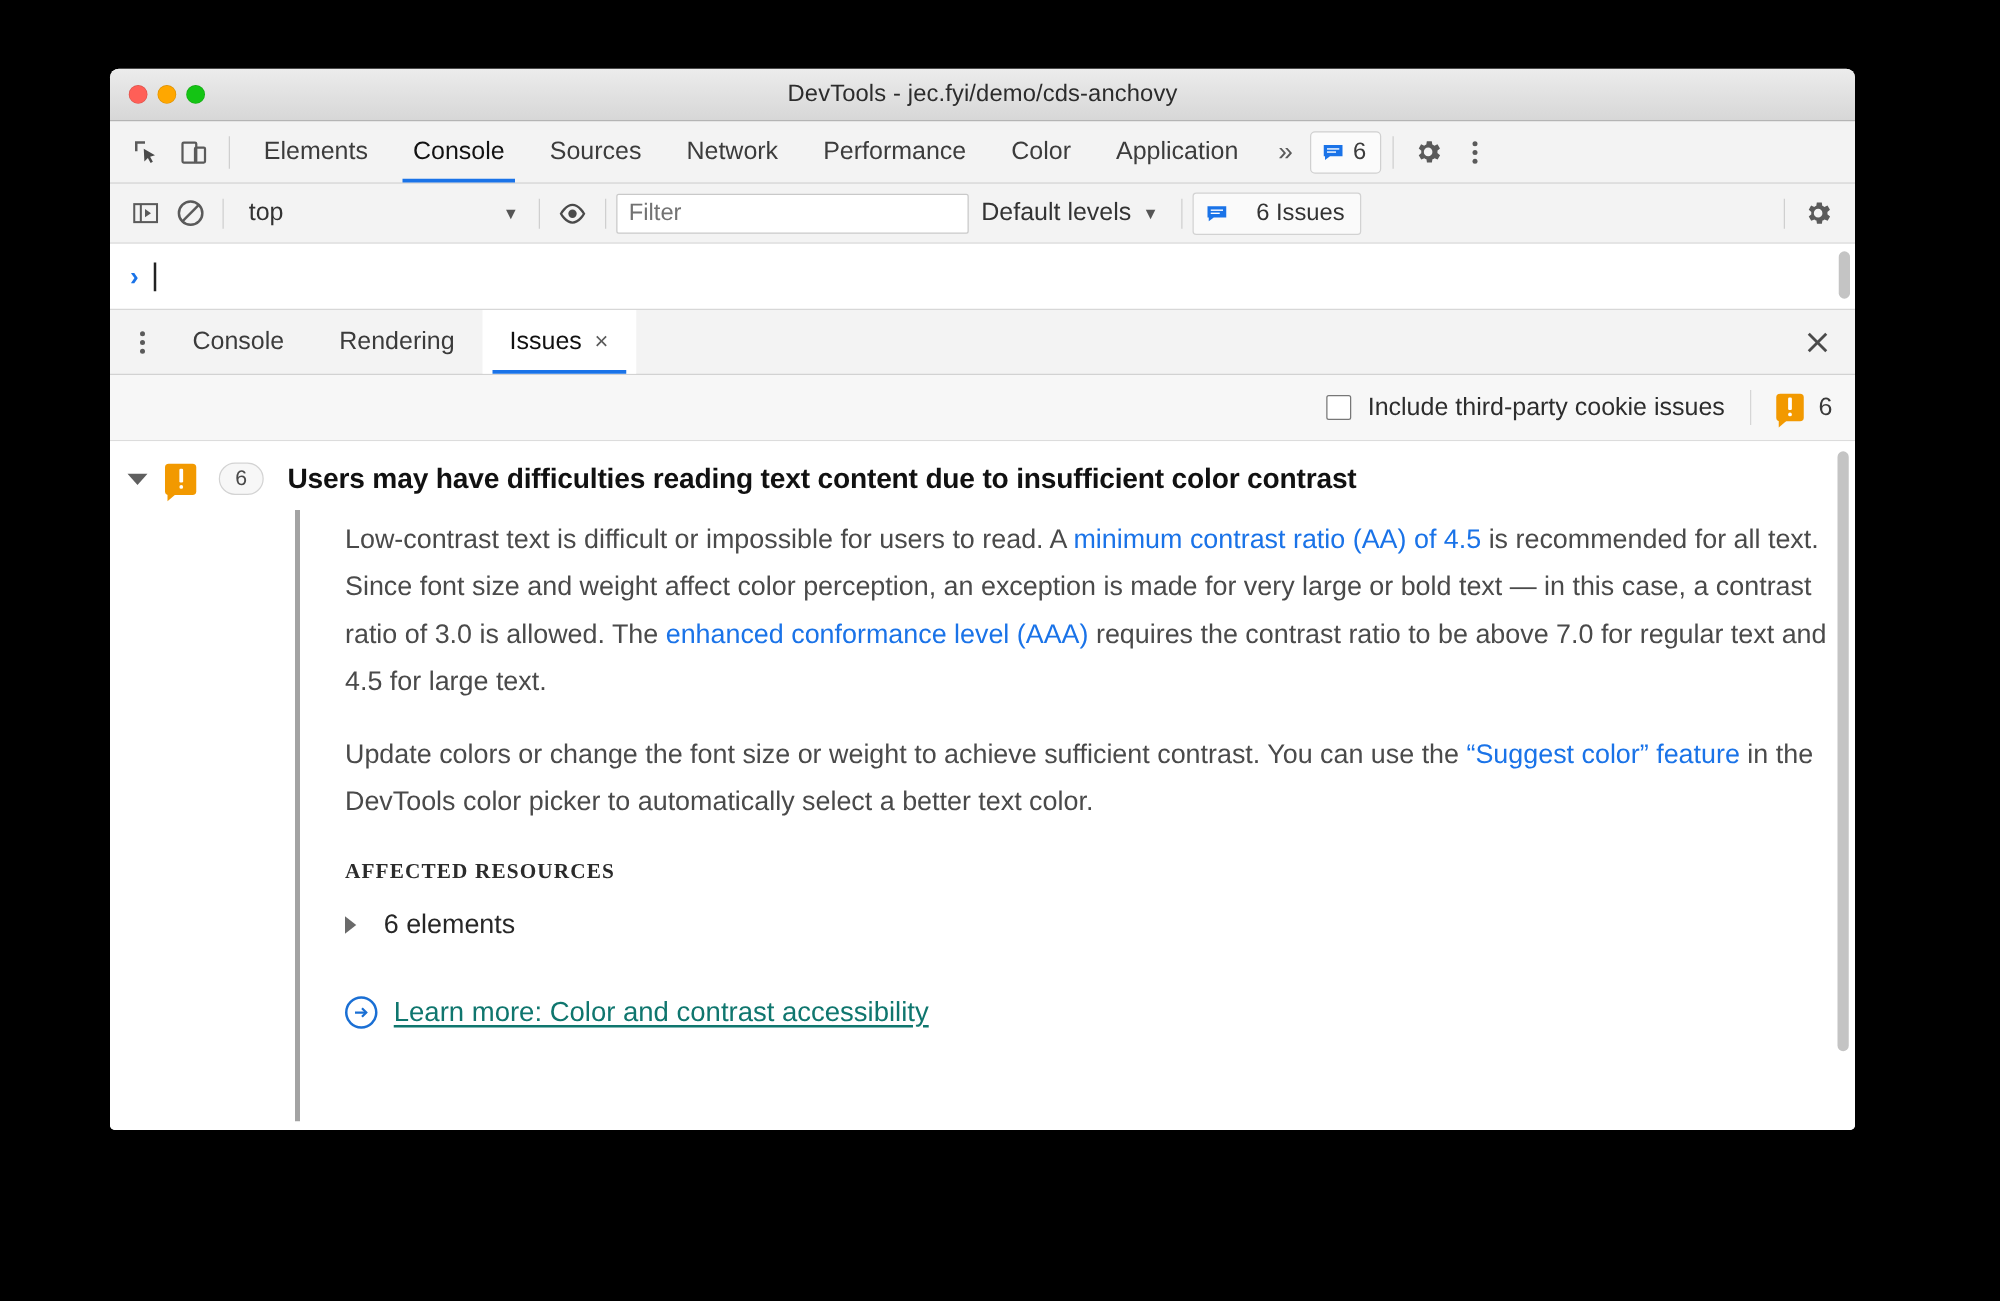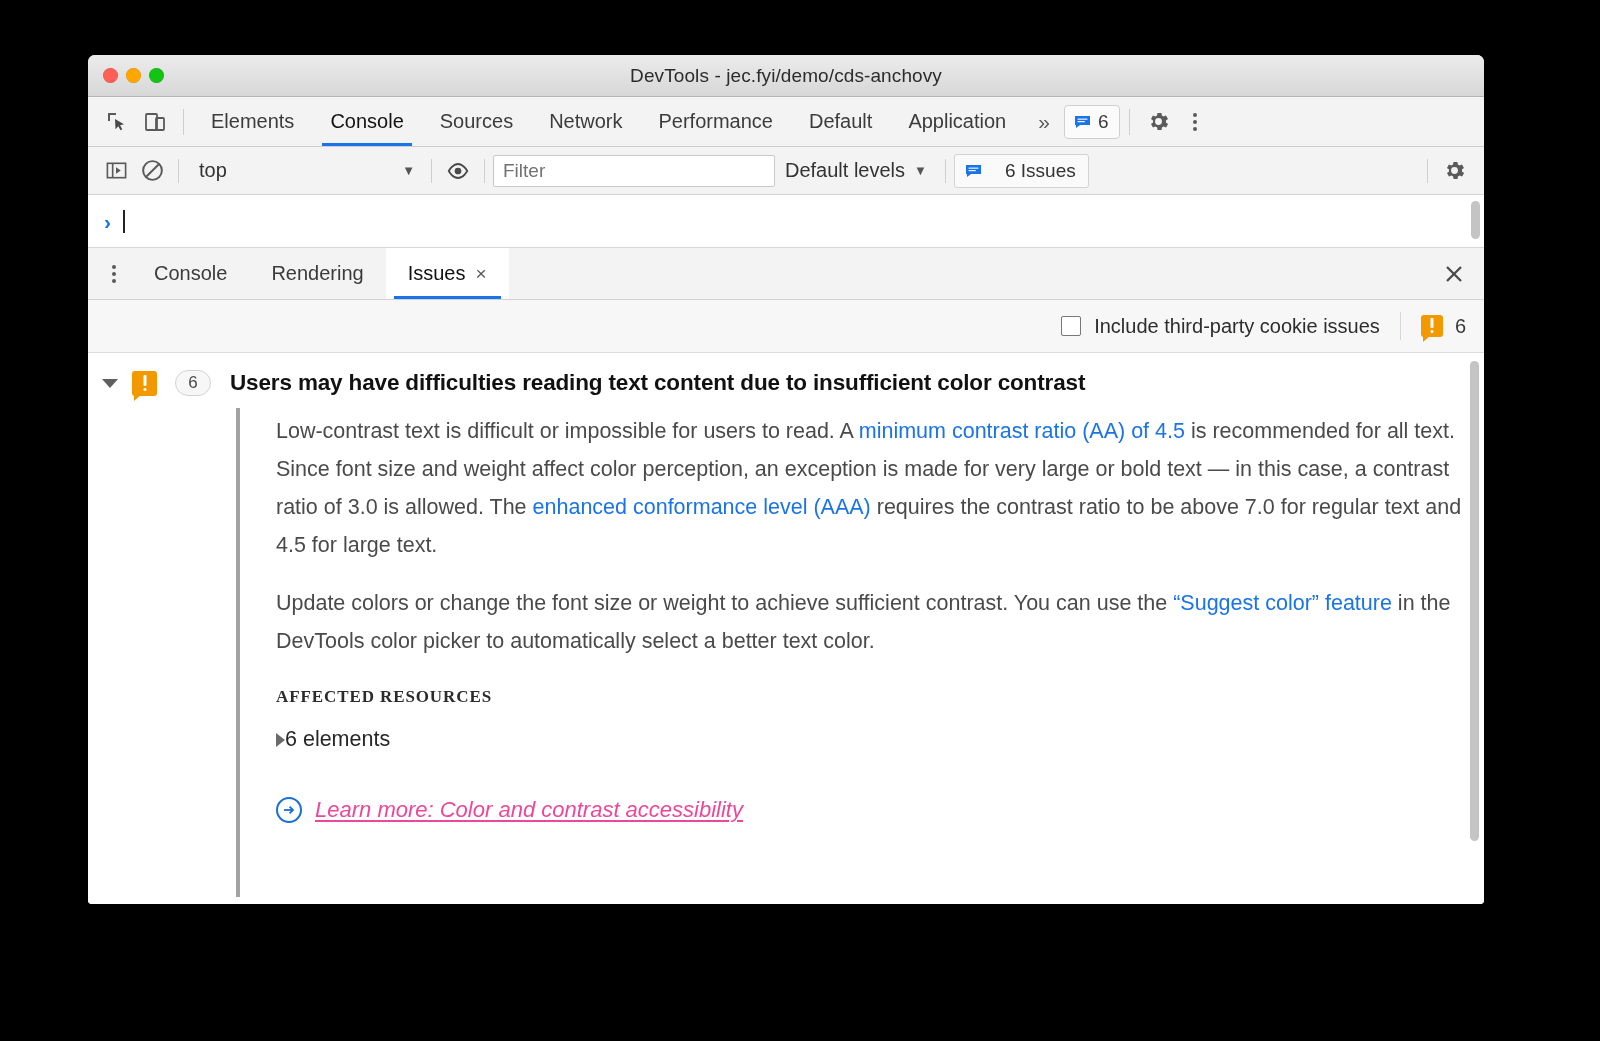--- a/index.html
+++ b/index.html
@@ -266,41 +266,41 @@
     margin: 0 0 20px 0;
   }
   .para a, .link {
     color: #1a73e8; text-decoration: none; cursor: pointer;
   }
   .section-head {
     font-size: 17px; font-weight: bold; letter-spacing: .9px;
     color: #2b2b2b; margin: 27px 0 0 0; font-family: Liberation Serif, serif;
   }
   .resource-row {
-    display: flex; align-items: center; gap: 0;
+    display: flex; align-items: center; gap: 22px;
     margin-top: 20px; cursor: pointer;
   }
   .tri-right {
     width: 0; height: 0;
     border-top: 7px solid transparent; border-bottom: 7px solid transparent;
     border-left: 9px solid #6a6a6a;
   }
   .resource-label { font-size: 21.5px; color: #272727; }
   .learn-row {
     display: flex; align-items: center; gap: 13px;
     margin-top: 45px; cursor: pointer;
   }
   .arrow-circle {
     width: 26px; height: 26px; flex: 0 0 26px;
     border: 2px solid #1a6fd4; border-radius: 50%;
     display: flex; align-items: center; justify-content: center;
   }
   .learn-link {
-    font-size: 22px; color: #ec4899;
-    text-decoration: underline; text-underline-offset: 3px; font-style: italic;
+    font-size: 22px; color: #0f766e;
+    text-decoration: underline; text-underline-offset: 3px;
   }
 </style>
 </head>
 <body>
 
 <div id="window">
 
   <div id="titlebar">
     <div class="lights">
       <span class="light red"></span>
@@ -335,21 +335,21 @@
       <div class="ptab">
           <span>Sources</span>
         </div>
       <div class="ptab">
           <span>Network</span>
         </div>
       <div class="ptab">
           <span>Performance</span>
         </div>
       <div class="ptab">
-          <span>Default</span>
+          <span>Color</span>
         </div>
       <div class="ptab">
           <span>Application</span>
         </div>
     </div>
 
     <div class="chev-more">»</div>
 
     <div class="issues-chip">
       <span>

